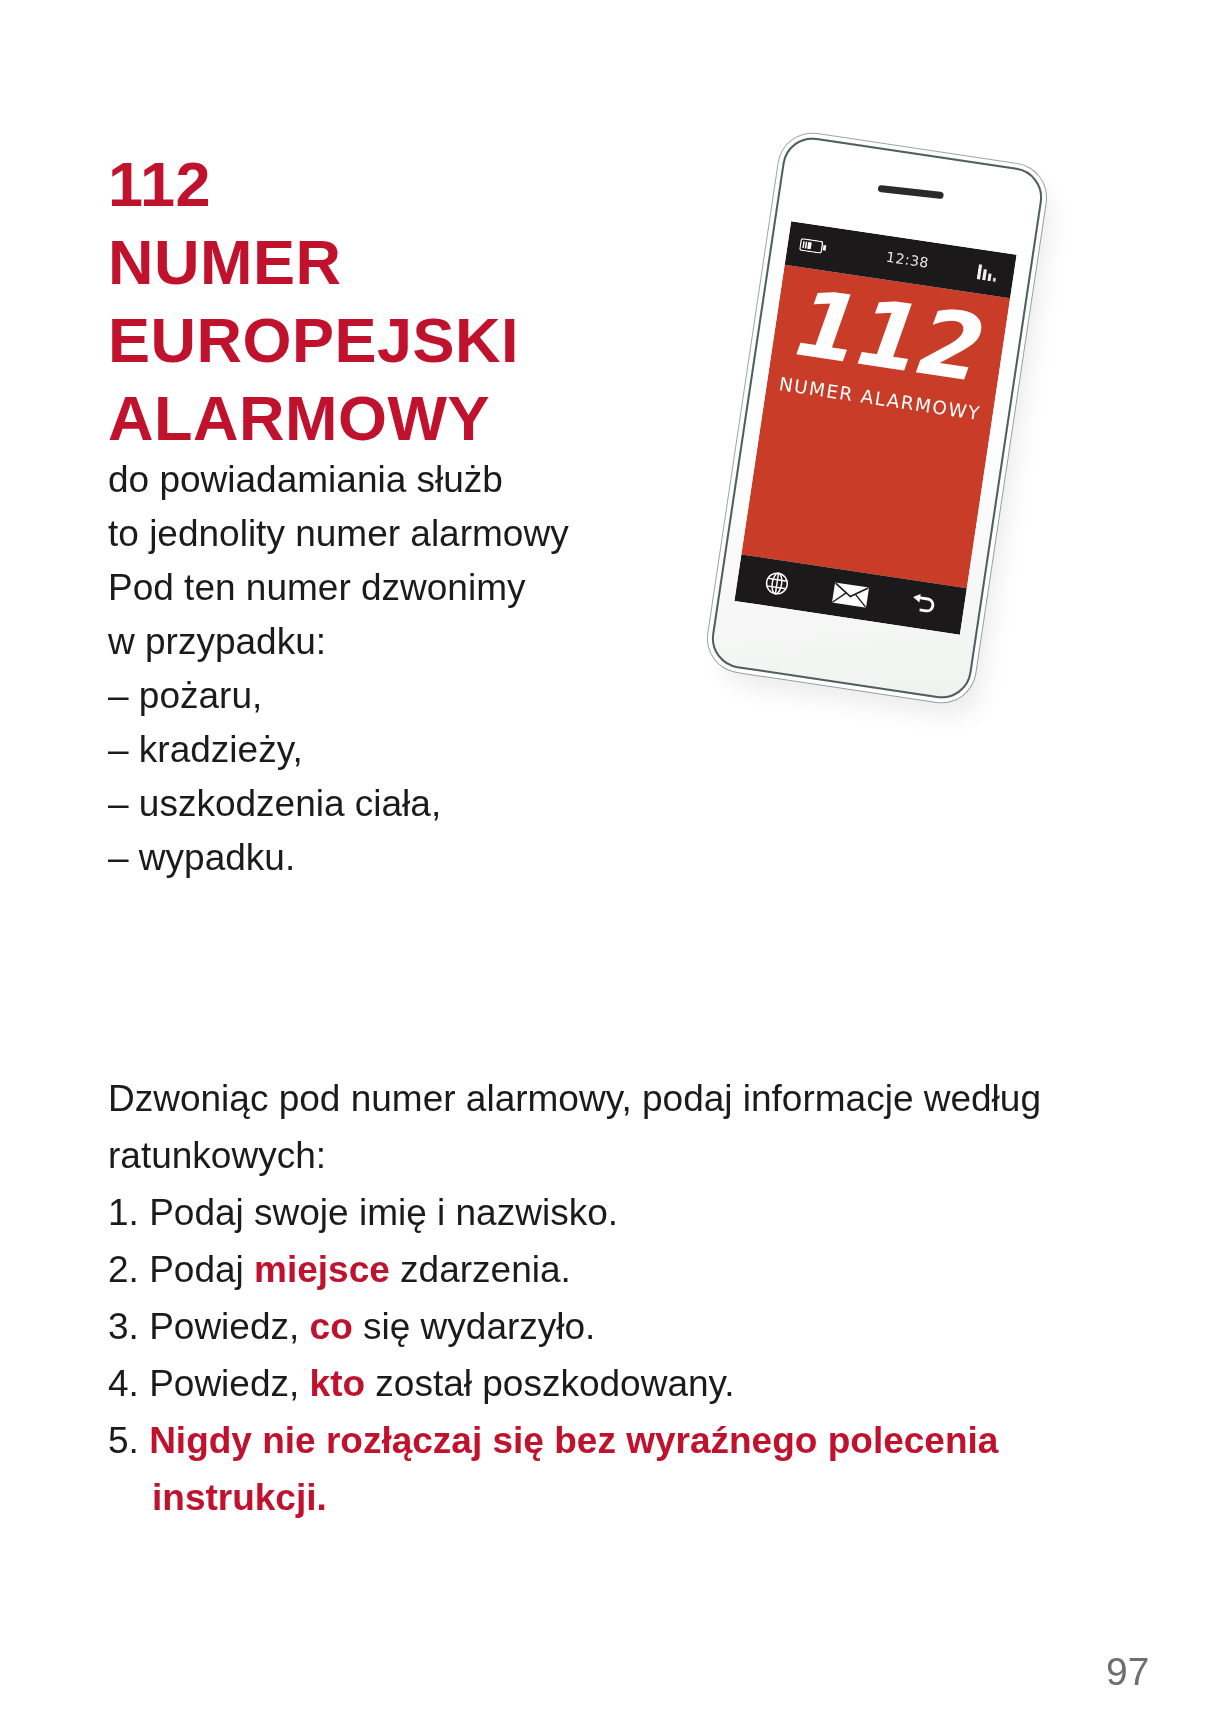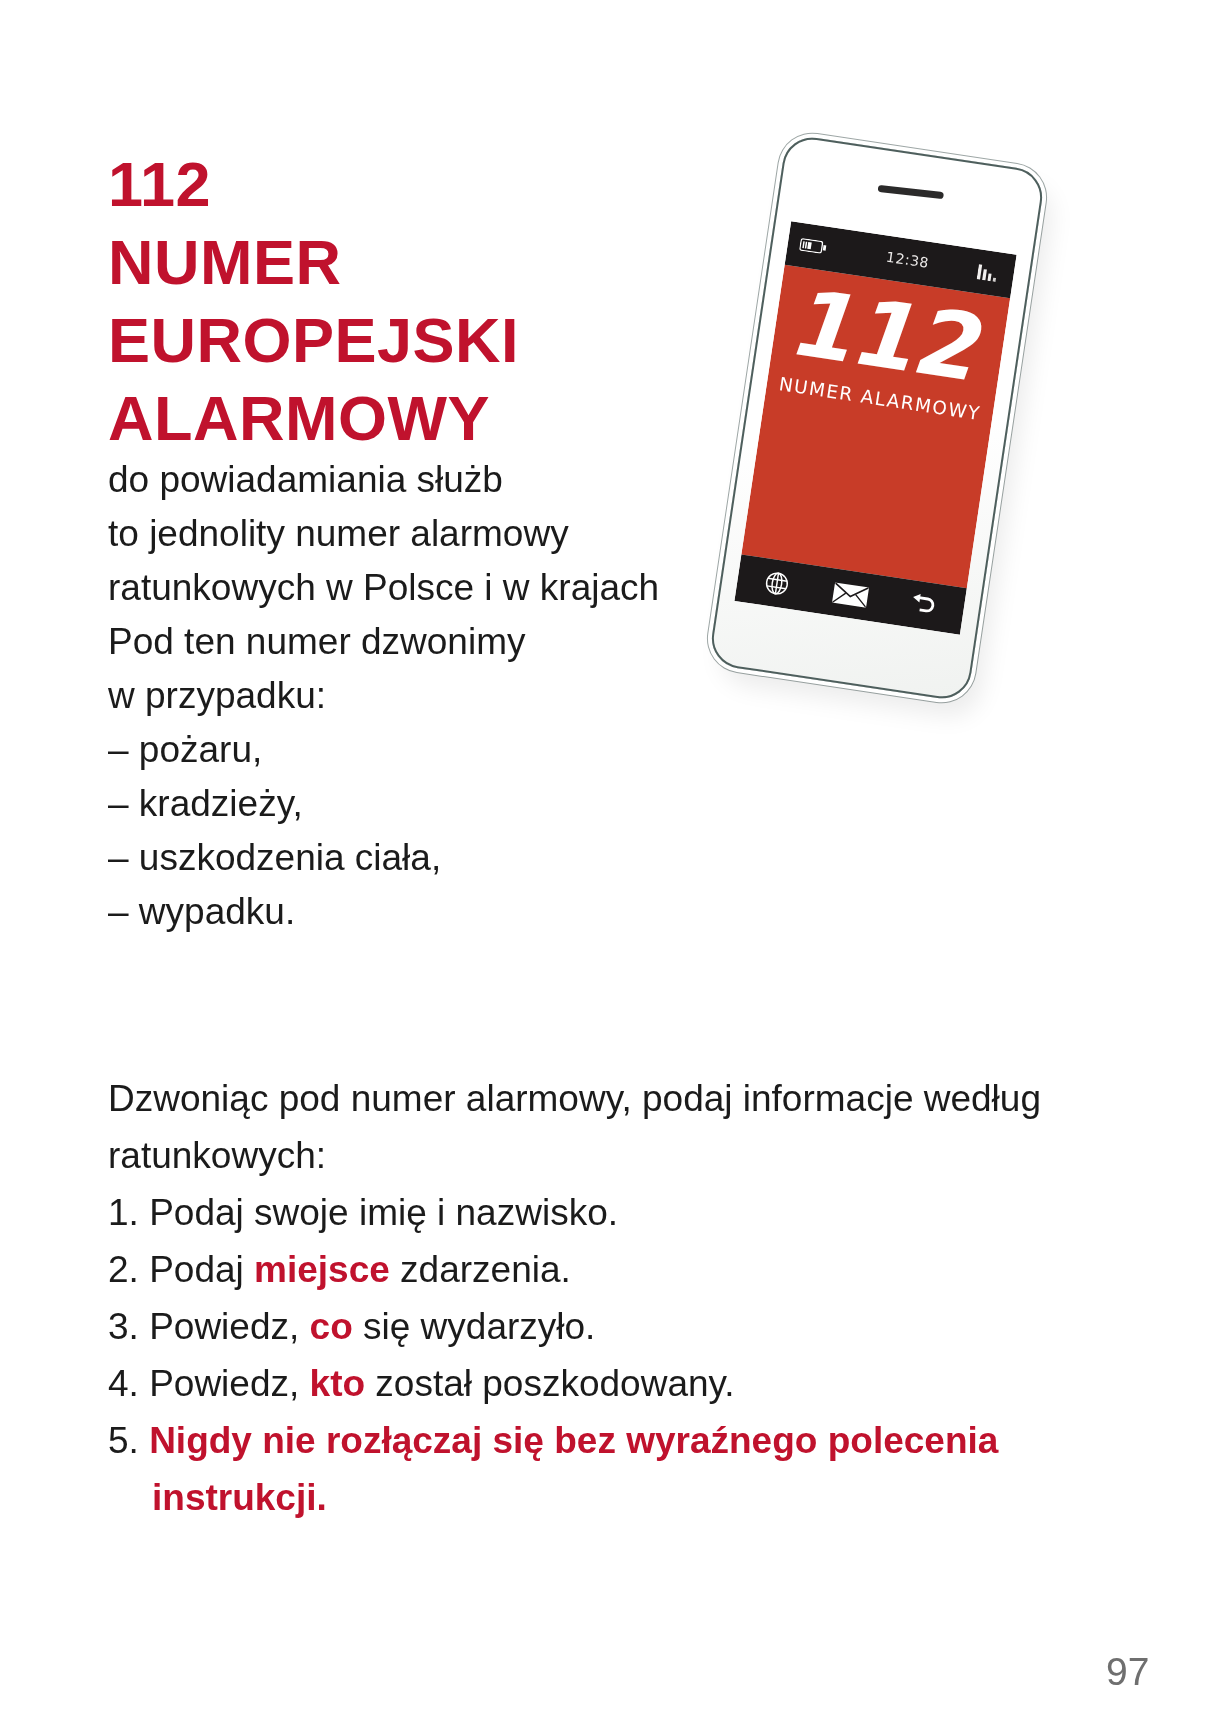--- a/index.html
+++ b/index.html
@@ -87,21 +87,20 @@
   <div class="heading">
     <div class="line">112</div>
     <div class="line">NUMER</div>
     <div class="line">EUROPEJSKI</div>
     <div class="line">ALARMOWY</div>
   </div>
 
   <div class="intro">
     <div class="line">do powiadamiania służb</div>
     <div class="line">to jednolity numer alarmowy</div>
-    <div class="line">ratunkowych w Polsce i w krajach</div>
     <div class="line">Pod ten numer dzwonimy</div>
     <div class="line">w przypadku:</div>
     <div class="line">– pożaru,</div>
     <div class="line">– kradzieży,</div>
     <div class="line">– uszkodzenia ciała,</div>
     <div class="line">– wypadku.</div>
   </div>
 
   <div class="lower">
     <div class="line">Dzwoniąc pod numer alarmowy, podaj informacje według</div>

